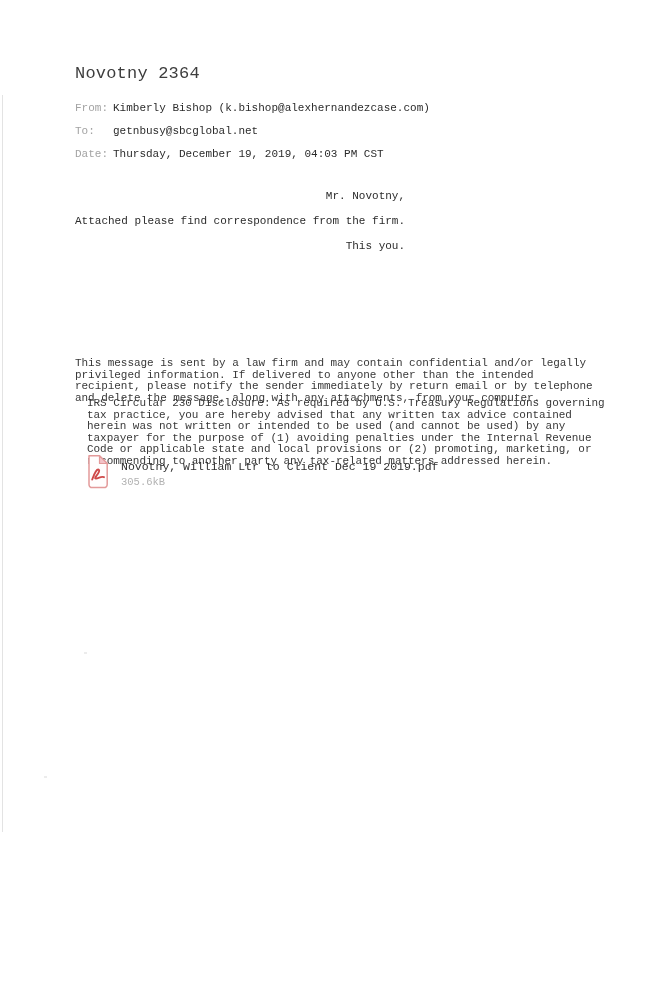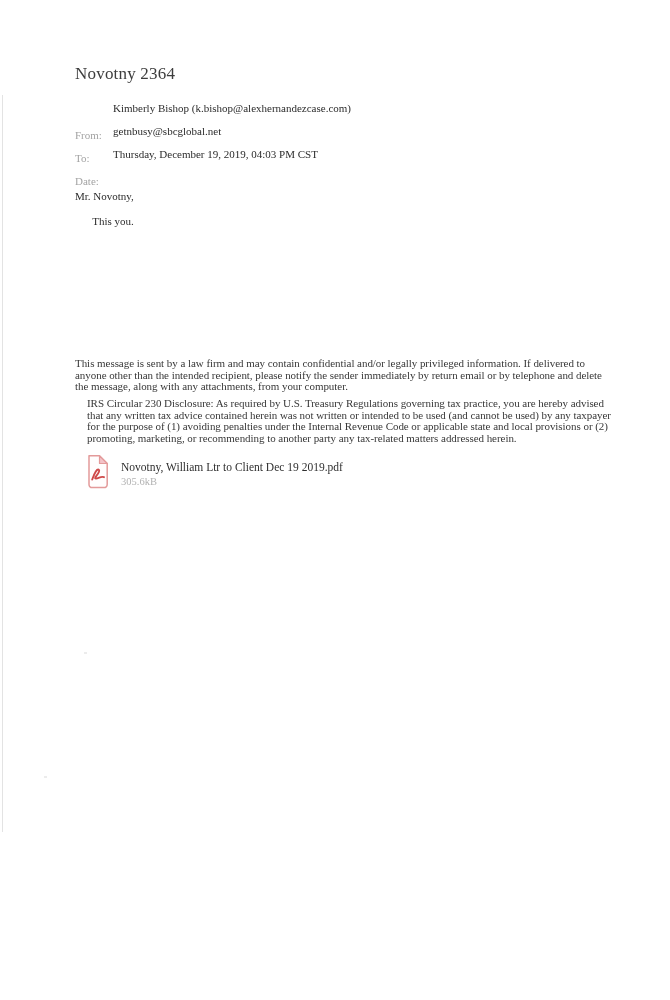--- a/index.html
+++ b/index.html
@@ -2,21 +2,21 @@
 <html><head>
 <meta charset="utf-8">
 <style>
   * { margin:0; padding:0; box-sizing:border-box; }
   html,body { background:#ffffff; }
   .page {
     position:relative;
     width:670px; height:832px;
     background:#ffffff;
     overflow:hidden;
-    font-family:Liberation Serif, serif;
+    font-family:Liberation Mono, monospace;
     color:#2e2e2e;
   }
   
   .edge-left {
     position:absolute; left:2px; top:95px; width:1px; height:761px;
     background:#e3e3e3;
   }
   .edge-bottom {
     position:absolute; left:0; top:855px; width:670px; height:2px;
     background:linear-gradient(to bottom,#d2d2d2,#b9b9b9);
@@ -28,21 +28,21 @@
   
   .subject {
     position:absolute; left:75px; top:64px;
     font-size:17px; color:#3d3d3d; letter-spacing:.2px;
     font-weight:400;
   }
 
   
   .headers { position:absolute; left:75px; top:102px; font-size:11px; }
   .header-row { height:23px; display:flex; align-items:flex-start; }
-  .header-label { width:38px; color:#a3a3a3; flex:0 0 38px;margin-top:27px; }
+  .header-label { width:38px; color:#a3a3a3; flex:0 0 38px; }
   .header-value { color:#2b2b2b;text-align:center; }
 
   
   .body-block { position:absolute; left:75px; top:190px; font-size:11px; color:#2b2b2b; line-height:13px; }
   .body-block p { margin:0 0 12px 0;text-align:right; }
 
   
   .signature { position:absolute; left:75px; top:262px; font-size:11px; line-height:12.4px; color:#2b2b2b; }
   .sig-firm { font-weight:bold; color:#222; }
   .link { color:#4f9fce; text-decoration:none; cursor:pointer; }
@@ -91,20 +91,21 @@
       <span class="header-value">getnbusy@sbcglobal.net</span>
     </div>
     <div class="header-row">
       <span class="header-label">Date:</span>
       <span class="header-value">Thursday, December 19, 2019, 04:03 PM CST</span>
     </div>
   </div>
 
   <div class="body-block">
     <p>Mr. Novotny,</p>
+    <p>Attached please find correspondence from the firm.</p>
     <p>This you.</p>
   </div>
 
 
   <p class="disclaimer disclaimer-1">This message is sent by a law firm and may contain confidential and/or legally privileged information. If delivered to anyone other than the intended recipient, please notify the sender immediately by return email or by telephone and delete the message, along with any attachments, from your computer.</p>
   <p class="disclaimer disclaimer-2">IRS Circular 230 Disclosure: As required by U.S. Treasury Regulations governing tax practice, you are hereby advised that any written tax advice contained herein was not written or intended to be used (and cannot be used) by any taxpayer for the purpose of (1) avoiding penalties under the Internal Revenue Code or applicable state and local provisions or (2) promoting, marketing, or recommending to another party any tax-related matters addressed herein.</p>
 
   <div class="attachment">
     <svg class="pdf-icon" viewBox="0 0 28 38" xmlns="http://www.w3.org/2000/svg">
       <path d="M6 2.8 H16.5 L24.2 10.5 V31.2 Q24.2 34.6 20.8 34.6 H9.4 Q6 34.6 6 31.2 Z" fill="#fffdfd" stroke="#e39a9a" stroke-width="1.5" stroke-linejoin="round"></path>

